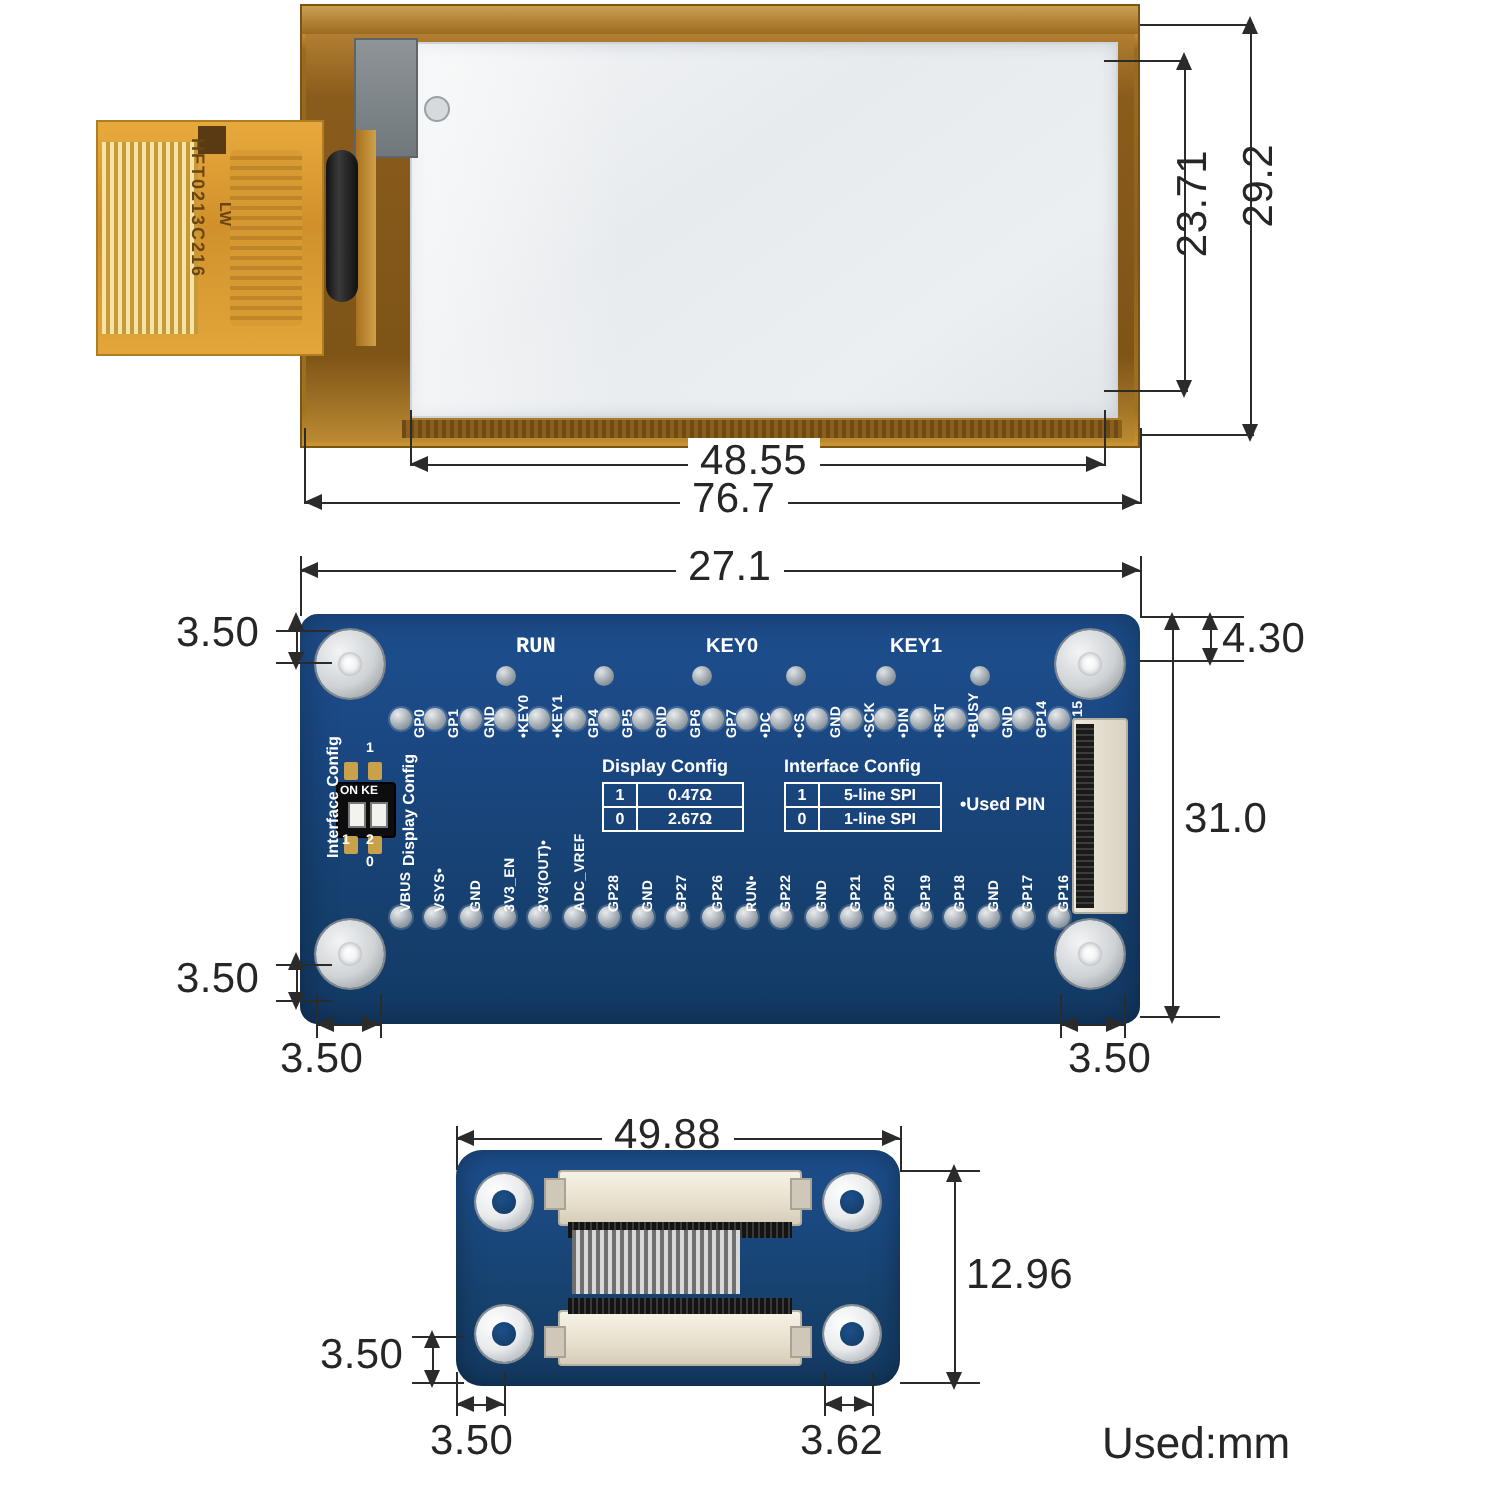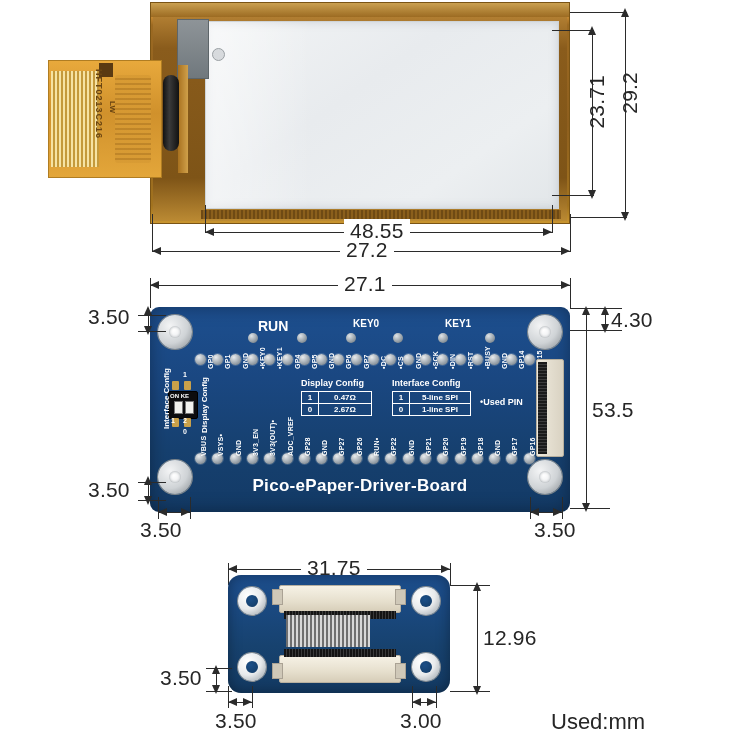--- a/index.html
+++ b/index.html
@@ -172,38 +172,38 @@
   <div class="hline" style="left:205px;top:232px;width:347px;"></div>
   <div class="arr l" style="left:205px;top:228px;"></div>
   <div class="arr r" style="left:543px;top:228px;"></div>
   <div class="dimtext" style="left:344px;top:219px;background:#fff;padding:0 6px;">48.55</div>
 
   <div class="vline" style="left:152px;top:214px;height:38px;"></div>
   <div class="vline" style="left:570px;top:214px;height:38px;"></div>
   <div class="hline" style="left:152px;top:251px;width:418px;"></div>
   <div class="arr l" style="left:152px;top:247px;"></div>
   <div class="arr r" style="left:561px;top:247px;"></div>
-  <div class="dimtext" style="left:340px;top:238px;background:#fff;padding:0 6px;">27.2</div>
+  <div class="dimtext" style="left:340px;top:238px;background:#fff;padding:0 6px;">76.7</div>
 
   <div class="vline" style="left:150px;top:278px;height:30px;"></div>
   <div class="vline" style="left:570px;top:278px;height:30px;"></div>
   <div class="hline" style="left:150px;top:285px;width:420px;"></div>
   <div class="arr l" style="left:150px;top:281px;"></div>
   <div class="arr r" style="left:561px;top:281px;"></div>
   <div class="dimtext" style="left:338px;top:272px;background:#fff;padding:0 6px;">27.1</div>
 
   <div class="abs" id="pcb">
     <div class="pcb-body"></div>
 
     <div class="hole" style="left:8px;top:8px;"></div>
     <div class="hole" style="right:8px;top:8px;"></div>
     <div class="hole" style="left:8px;bottom:18px;"></div>
     <div class="hole" style="right:8px;bottom:18px;"></div>
 
-    <div class="silk-h" style="left:108px;top:11px;font-size:14px;">RUN</div>
+    <div class="silk-h" style="left:108px;top:11px;font-size:11px;font-family:Liberation Mono, monospace;">RUN</div>
     <div class="btnpad" style="left:98px;top:26px;"></div>
     <div class="btnpad" style="left:147px;top:26px;"></div>
 
     <div class="silk-h" style="left:203px;top:11px;font-size:10px;">KEY0</div>
     <div class="btnpad" style="left:196px;top:26px;"></div>
     <div class="btnpad" style="left:243px;top:26px;"></div>
 
     <div class="silk-h" style="left:295px;top:11px;font-size:10px;">KEY1</div>
     <div class="btnpad" style="left:288px;top:26px;"></div>
     <div class="btnpad" style="left:335px;top:26px;"></div>
@@ -332,21 +332,20 @@
         <div class="cfg-c1 wide">1-line SPI</div>
       </div>
     </div>
 
     <div class="usedpin" style="left:330px;top:90px;">•Used PIN</div>
 
     <div class="fpc-conn">
       <div class="fpc-conn-dark"></div>
     </div>
 
-    <div class="boardname">Pico-ePaper-Driver-Board</div>
   </div>
 
   <div class="hline" style="left:138px;top:315px;width:28px;"></div>
   <div class="vline" style="left:148px;top:308px;height:24px;"></div>
   <div class="arr u" style="left:144px;top:306px;"></div>
   <div class="arr d" style="left:144px;top:326px;"></div>
   <div class="hline" style="left:138px;top:331px;width:28px;"></div>
   <div class="dimtext" style="left:88px;top:305px;">3.50</div>
 
   <div class="hline" style="left:138px;top:482px;width:28px;"></div>
@@ -374,28 +373,28 @@
   <div class="hline" style="left:570px;top:330px;width:52px;"></div>
   <div class="vline" style="left:605px;top:308px;height:22px;"></div>
   <div class="arr u" style="left:601px;top:306px;"></div>
   <div class="arr d" style="left:601px;top:324px;"></div>
   <div class="dimtext" style="left:611px;top:308px;">4.30</div>
 
   <div class="vline" style="left:586px;top:310px;height:198px;"></div>
   <div class="arr u" style="left:582px;top:306px;"></div>
   <div class="arr d" style="left:582px;top:503px;"></div>
   <div class="hline" style="left:570px;top:508px;width:40px;"></div>
-  <div class="dimtext" style="left:592px;top:396px;background:#fff;padding:2px 0;">53.5</div>
+  <div class="dimtext" style="left:592px;top:396px;background:#fff;padding:2px 0;">31.0</div>
 
   <div class="vline" style="left:228px;top:563px;height:22px;"></div>
   <div class="vline" style="left:450px;top:563px;height:22px;"></div>
   <div class="hline" style="left:228px;top:569px;width:222px;"></div>
   <div class="arr l" style="left:228px;top:565px;"></div>
   <div class="arr r" style="left:441px;top:565px;"></div>
-  <div class="dimtext" style="left:301px;top:556px;background:#fff;padding:0 6px;">31.75</div>
+  <div class="dimtext" style="left:301px;top:556px;background:#fff;padding:0 6px;">49.88</div>
 
   <div class="abs" id="pcb2">
     <div class="pcb2-body"></div>
     <div class="hole2" style="left:10px;top:12px;"></div>
     <div class="hole2" style="right:10px;top:12px;"></div>
     <div class="hole2" style="left:10px;bottom:12px;"></div>
     <div class="hole2" style="right:10px;bottom:12px;"></div>
 
     <div class="conn" style="left:51px;top:10px;">
       <div class="conn-lip" style="bottom:-7px;"></div>
@@ -431,17 +430,17 @@
   <div class="hline" style="left:228px;top:702px;width:24px;"></div>
   <div class="arr l" style="left:228px;top:698px;"></div>
   <div class="arr r" style="left:243px;top:698px;"></div>
   <div class="dimtext" style="left:215px;top:709px;">3.50</div>
 
   <div class="vline" style="left:412px;top:686px;height:22px;"></div>
   <div class="vline" style="left:436px;top:686px;height:22px;"></div>
   <div class="hline" style="left:412px;top:702px;width:24px;"></div>
   <div class="arr l" style="left:412px;top:698px;"></div>
   <div class="arr r" style="left:427px;top:698px;"></div>
-  <div class="dimtext" style="left:400px;top:709px;">3.00</div>
+  <div class="dimtext" style="left:400px;top:709px;">3.62</div>
 
   <div class="unit">Used:mm</div>
 
 </div>
 
 </body></html>

